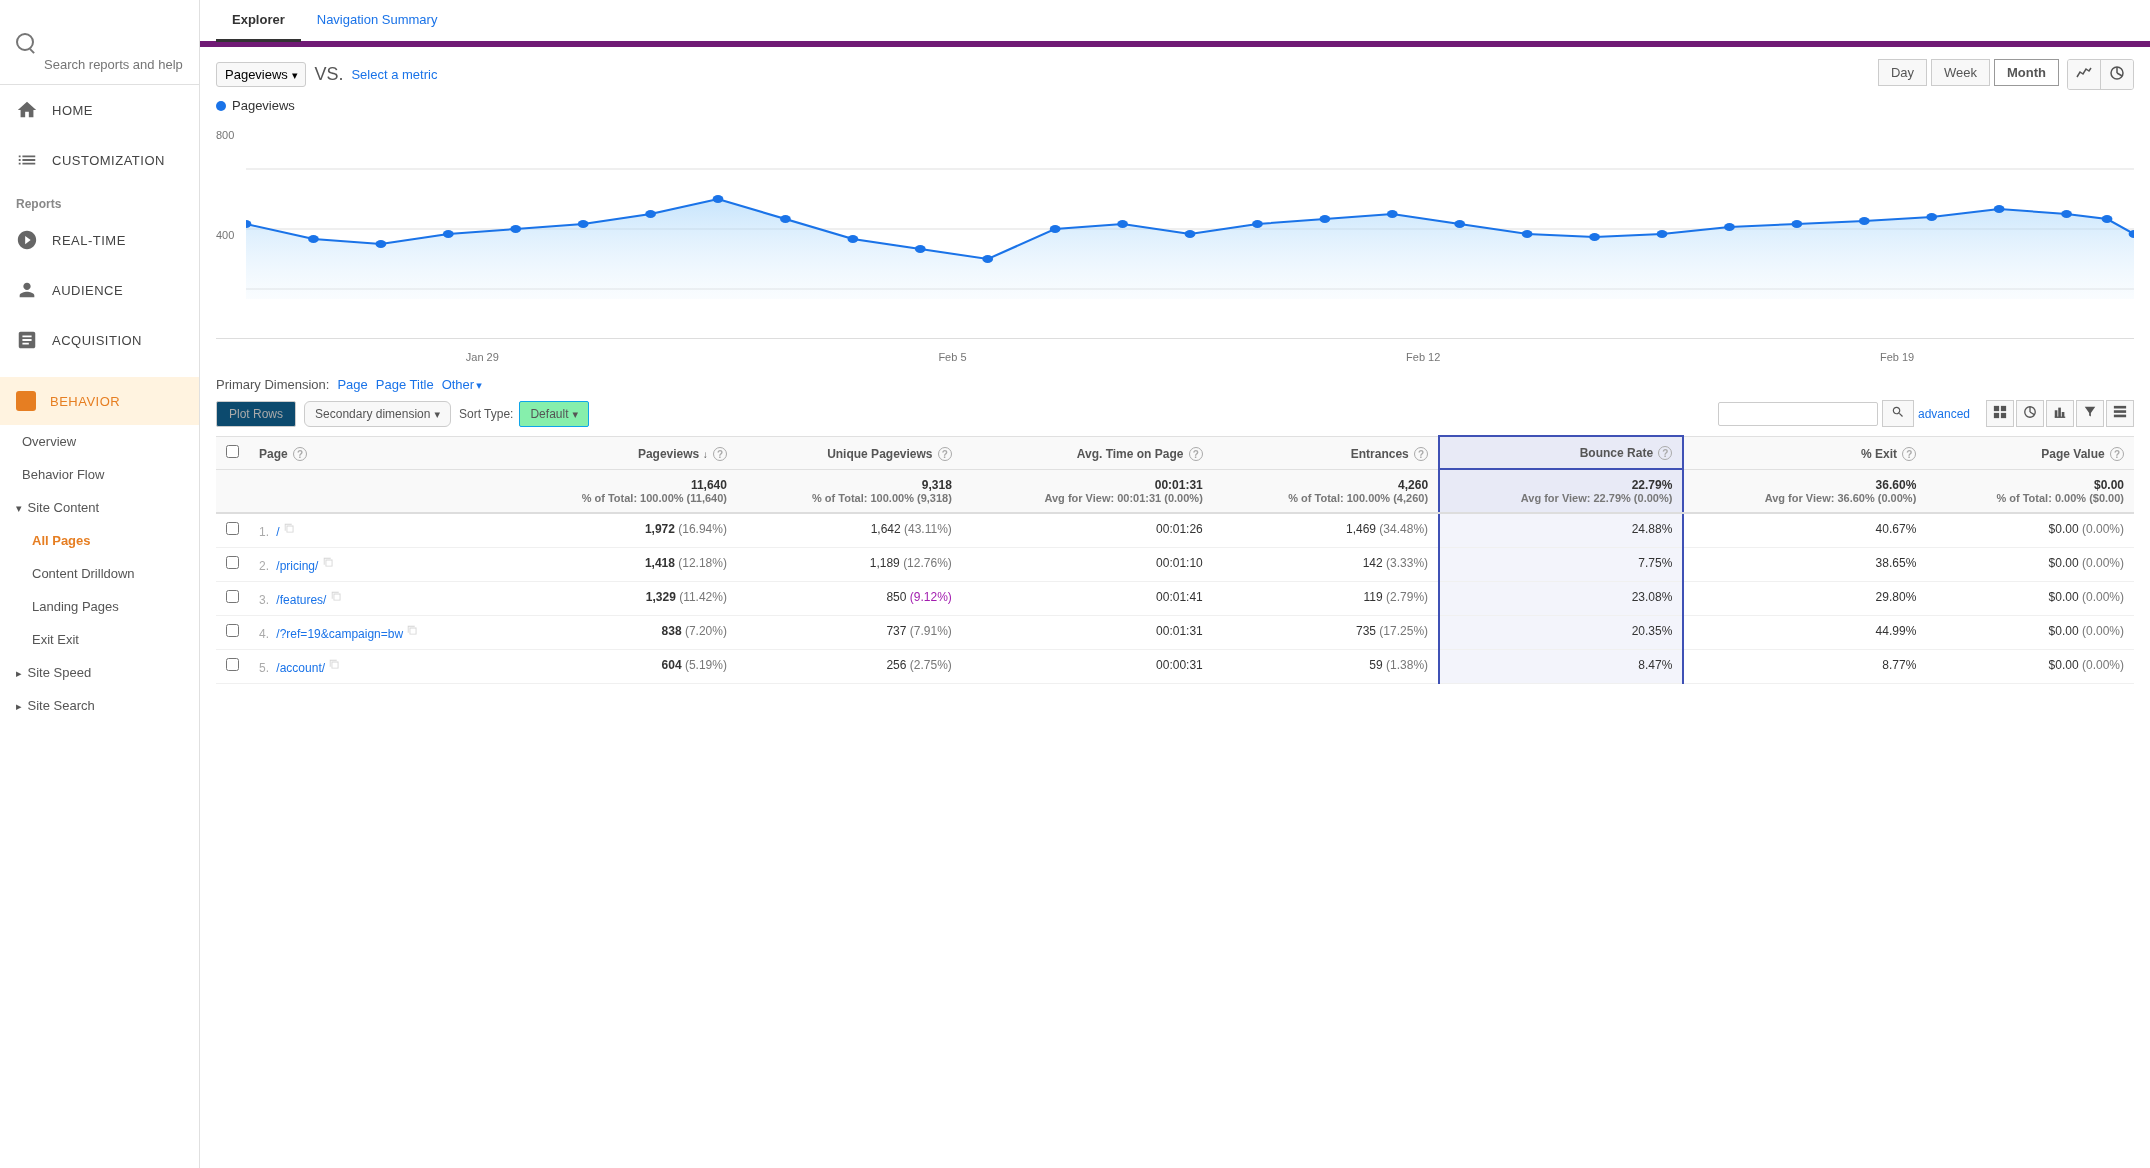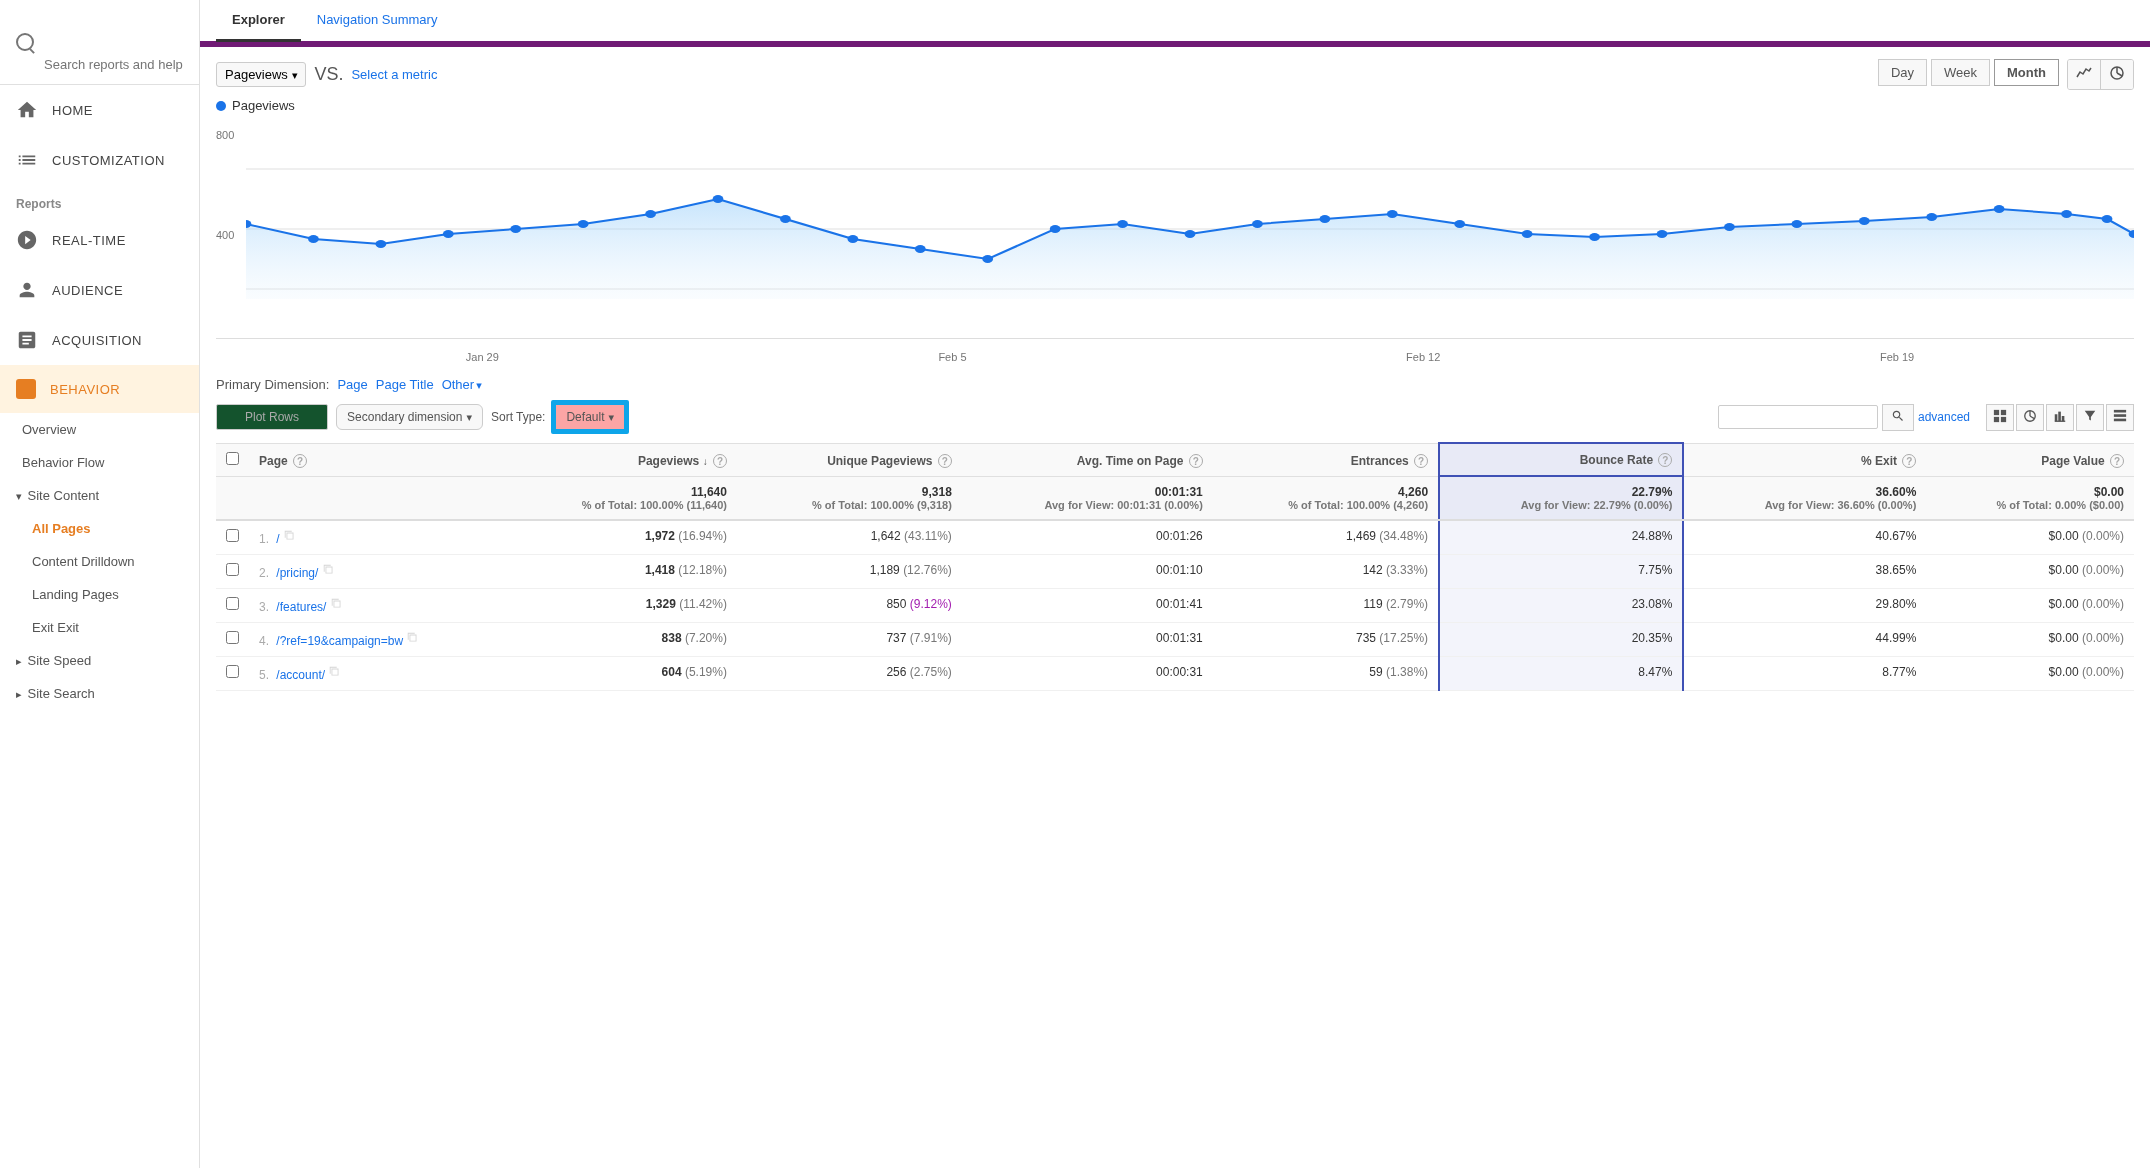--- a/index.html
+++ b/index.html
@@ -246,23 +246,23 @@
     .primary-dim a { color: #1a73e8; text-decoration: none; cursor: pointer; }
 
     
     .table-controls {
       display: flex;
       align-items: center;
       gap: 8px;
       margin-bottom: 8px;
     }
     .plot-rows-btn {
-      padding: 5px 28px;
+      padding: 5px 12px;
       border: 1px solid #ccc;
-      background: #14532d;
+      background: #0c4a6e;
       font-size: 12px;
       color: #aaa;
       cursor: not-allowed;
       border-radius: 2px;
     }
     .sec-dim-btn {
       display: flex;
       align-items: center;
       gap: 4px;
       padding: 5px 10px;
@@ -278,22 +278,22 @@
       align-items: center;
       gap: 6px;
       font-size: 12px;
       color: #555;
     }
     .sort-dropdown {
       display: flex;
       align-items: center;
       gap: 4px;
       padding: 5px 10px;
-      border: 5px solid #0ea5e9;
-      background: #fca5a5;
+      border: 1px solid #0ea5e9;
+      background: #86efac;
       cursor: pointer;
       font-size: 12px;
       border-radius: 2px;
     }
     .search-box {
       margin-left: auto;
       display: flex;
       align-items: center;
       gap: 4px;
     }
@@ -447,21 +447,21 @@
     <span>AUDIENCE</span>
   </div>
 
   <div class="nav-item">
     <svg class="nav-icon" viewBox="0 0 24 24" fill="#666">
         <path d="M19 3H5c-1.1 0-2 .9-2 2v14c0 1.1.9 2 2 2h14c1.1 0 2-.9 2-2V5c0-1.1-.9-2-2-2zm-5 14H7v-2h7v2zm3-4H7v-2h10v2zm0-4H7V7h10v2z"></path>
       </svg>
     <span>ACQUISITION</span>
   </div>
 
-  <div class="nav-item" style="background:#fff3e0;">
+  <div class="nav-item" style="background:#fff3e0;margin-top:12px;">
     <div class="nav-icon-behavior"></div>
     <span style="color:#e67e22;">BEHAVIOR</span>
   </div>
 
   <div class="sub-item">
     <span>Overview</span>
   </div>
   <div class="sub-item">
     <span>Behavior Flow</span>
   </div>

